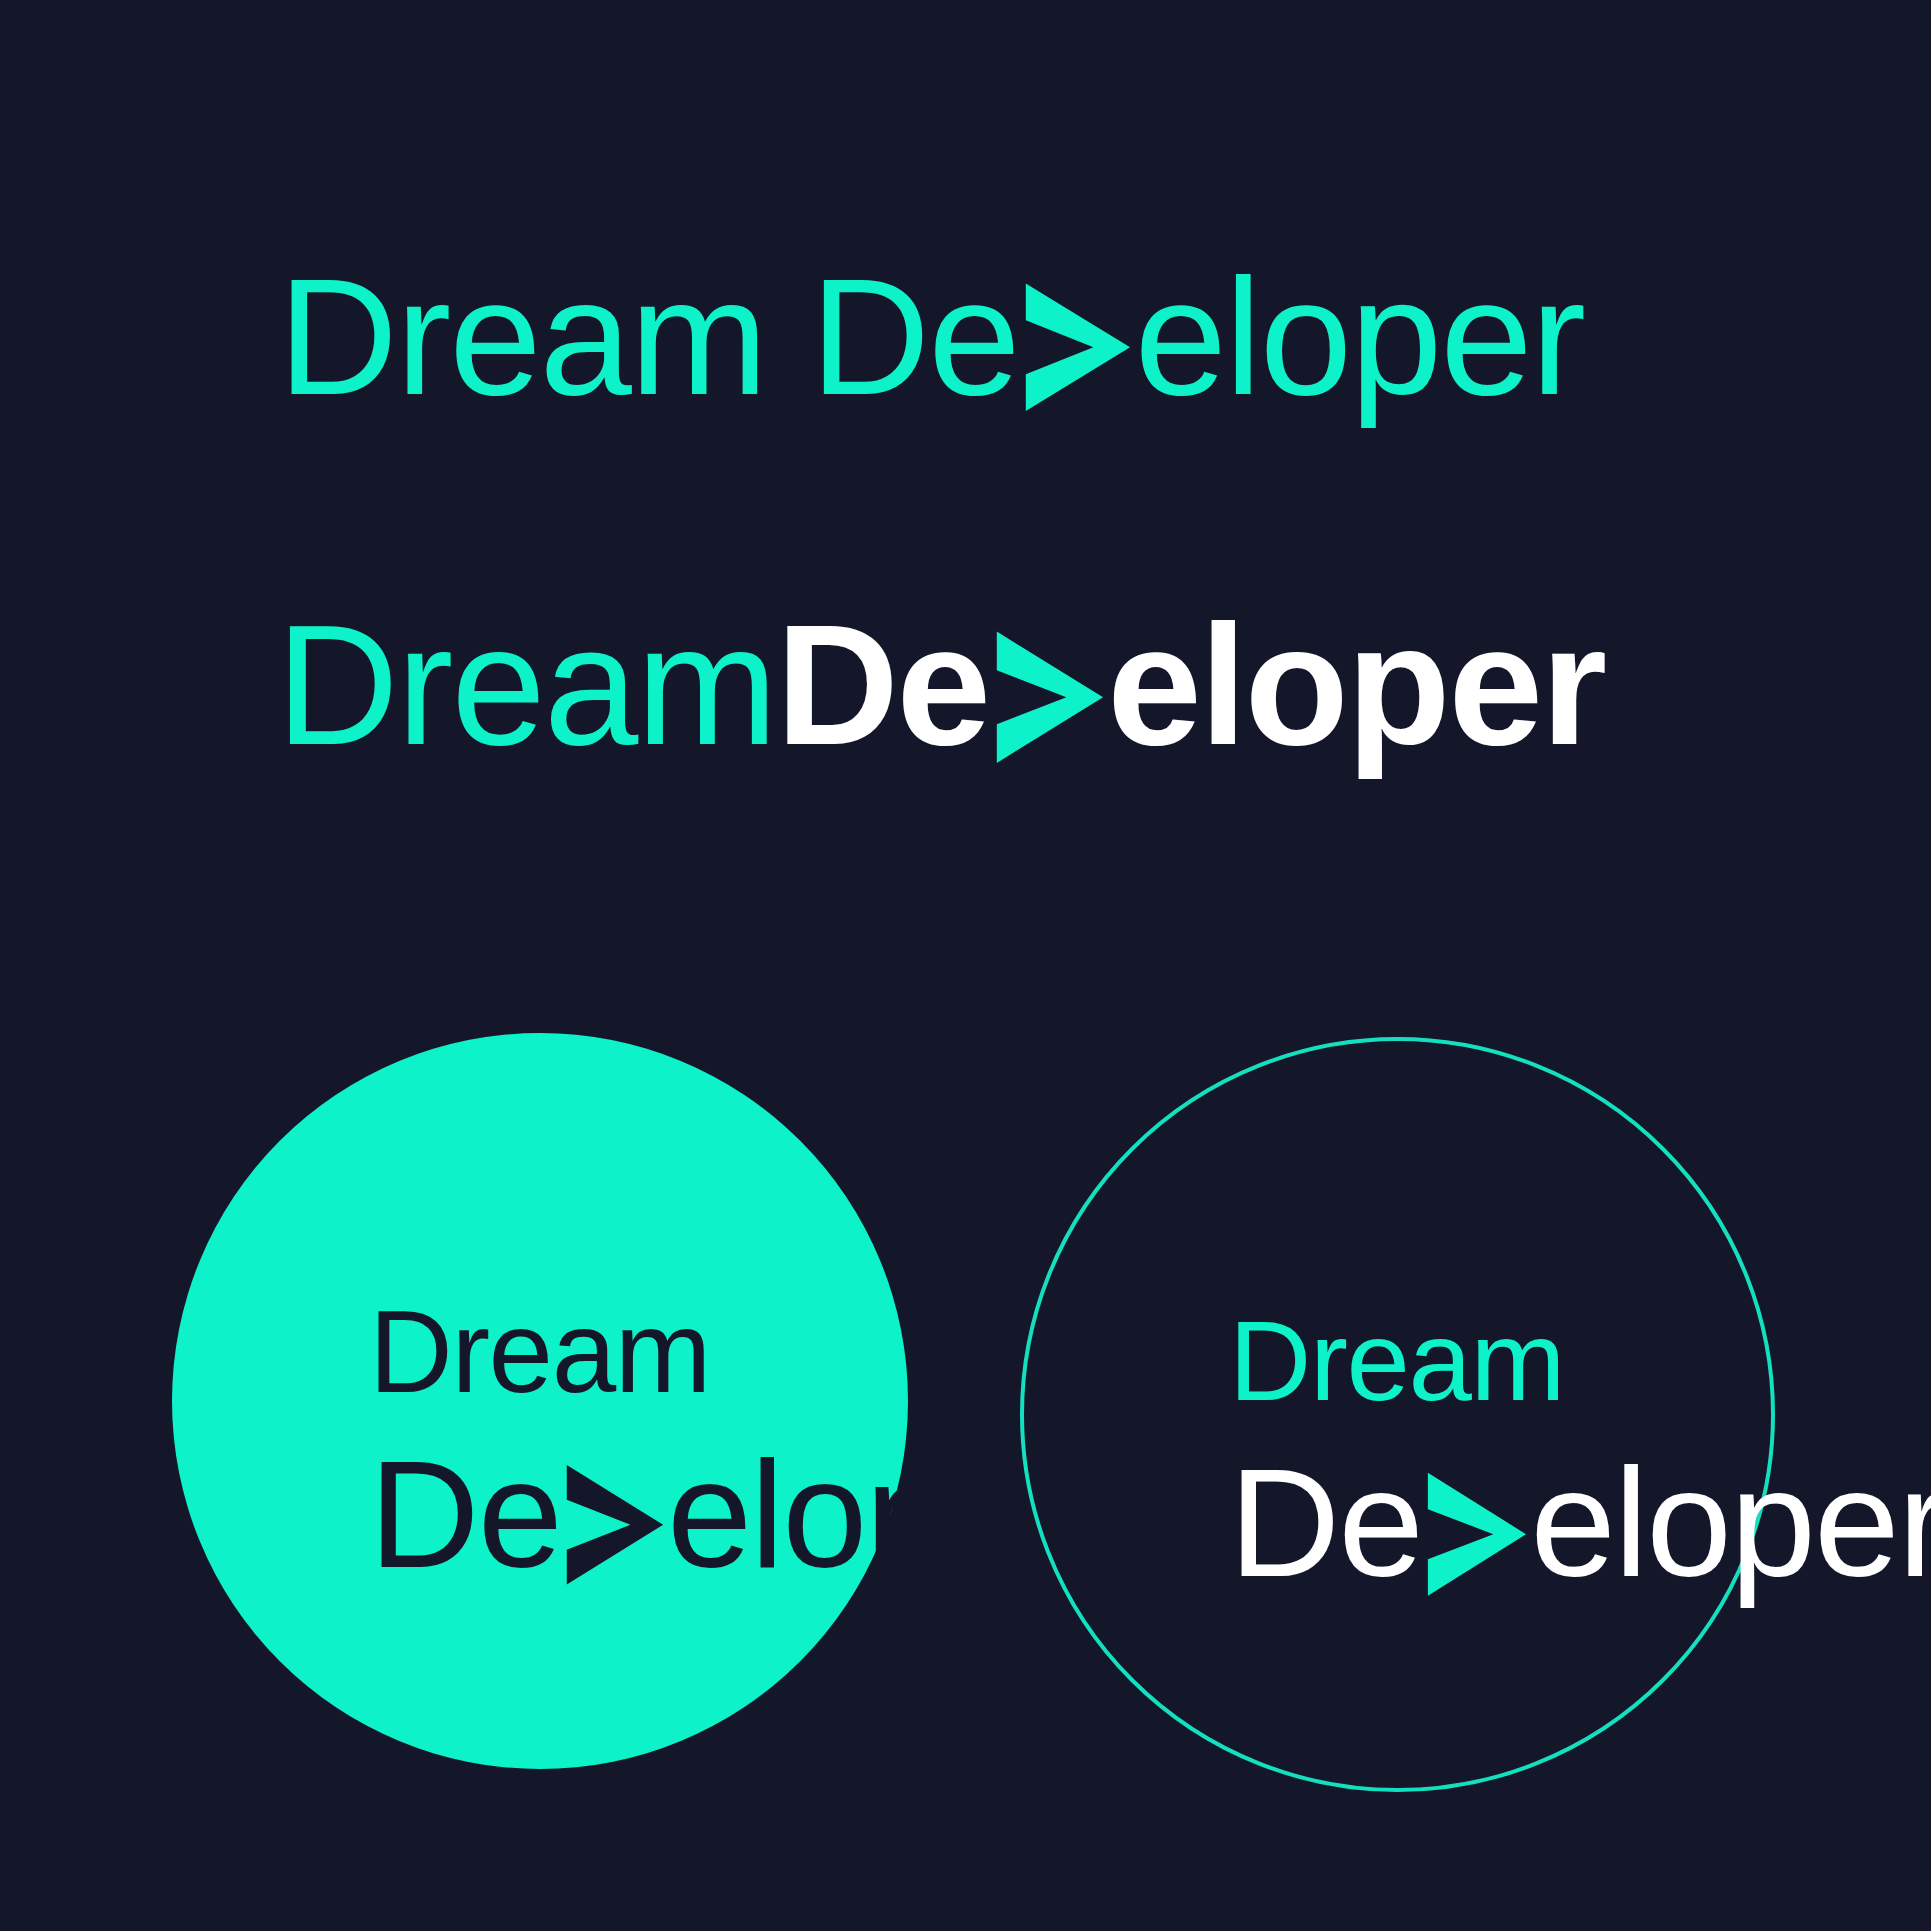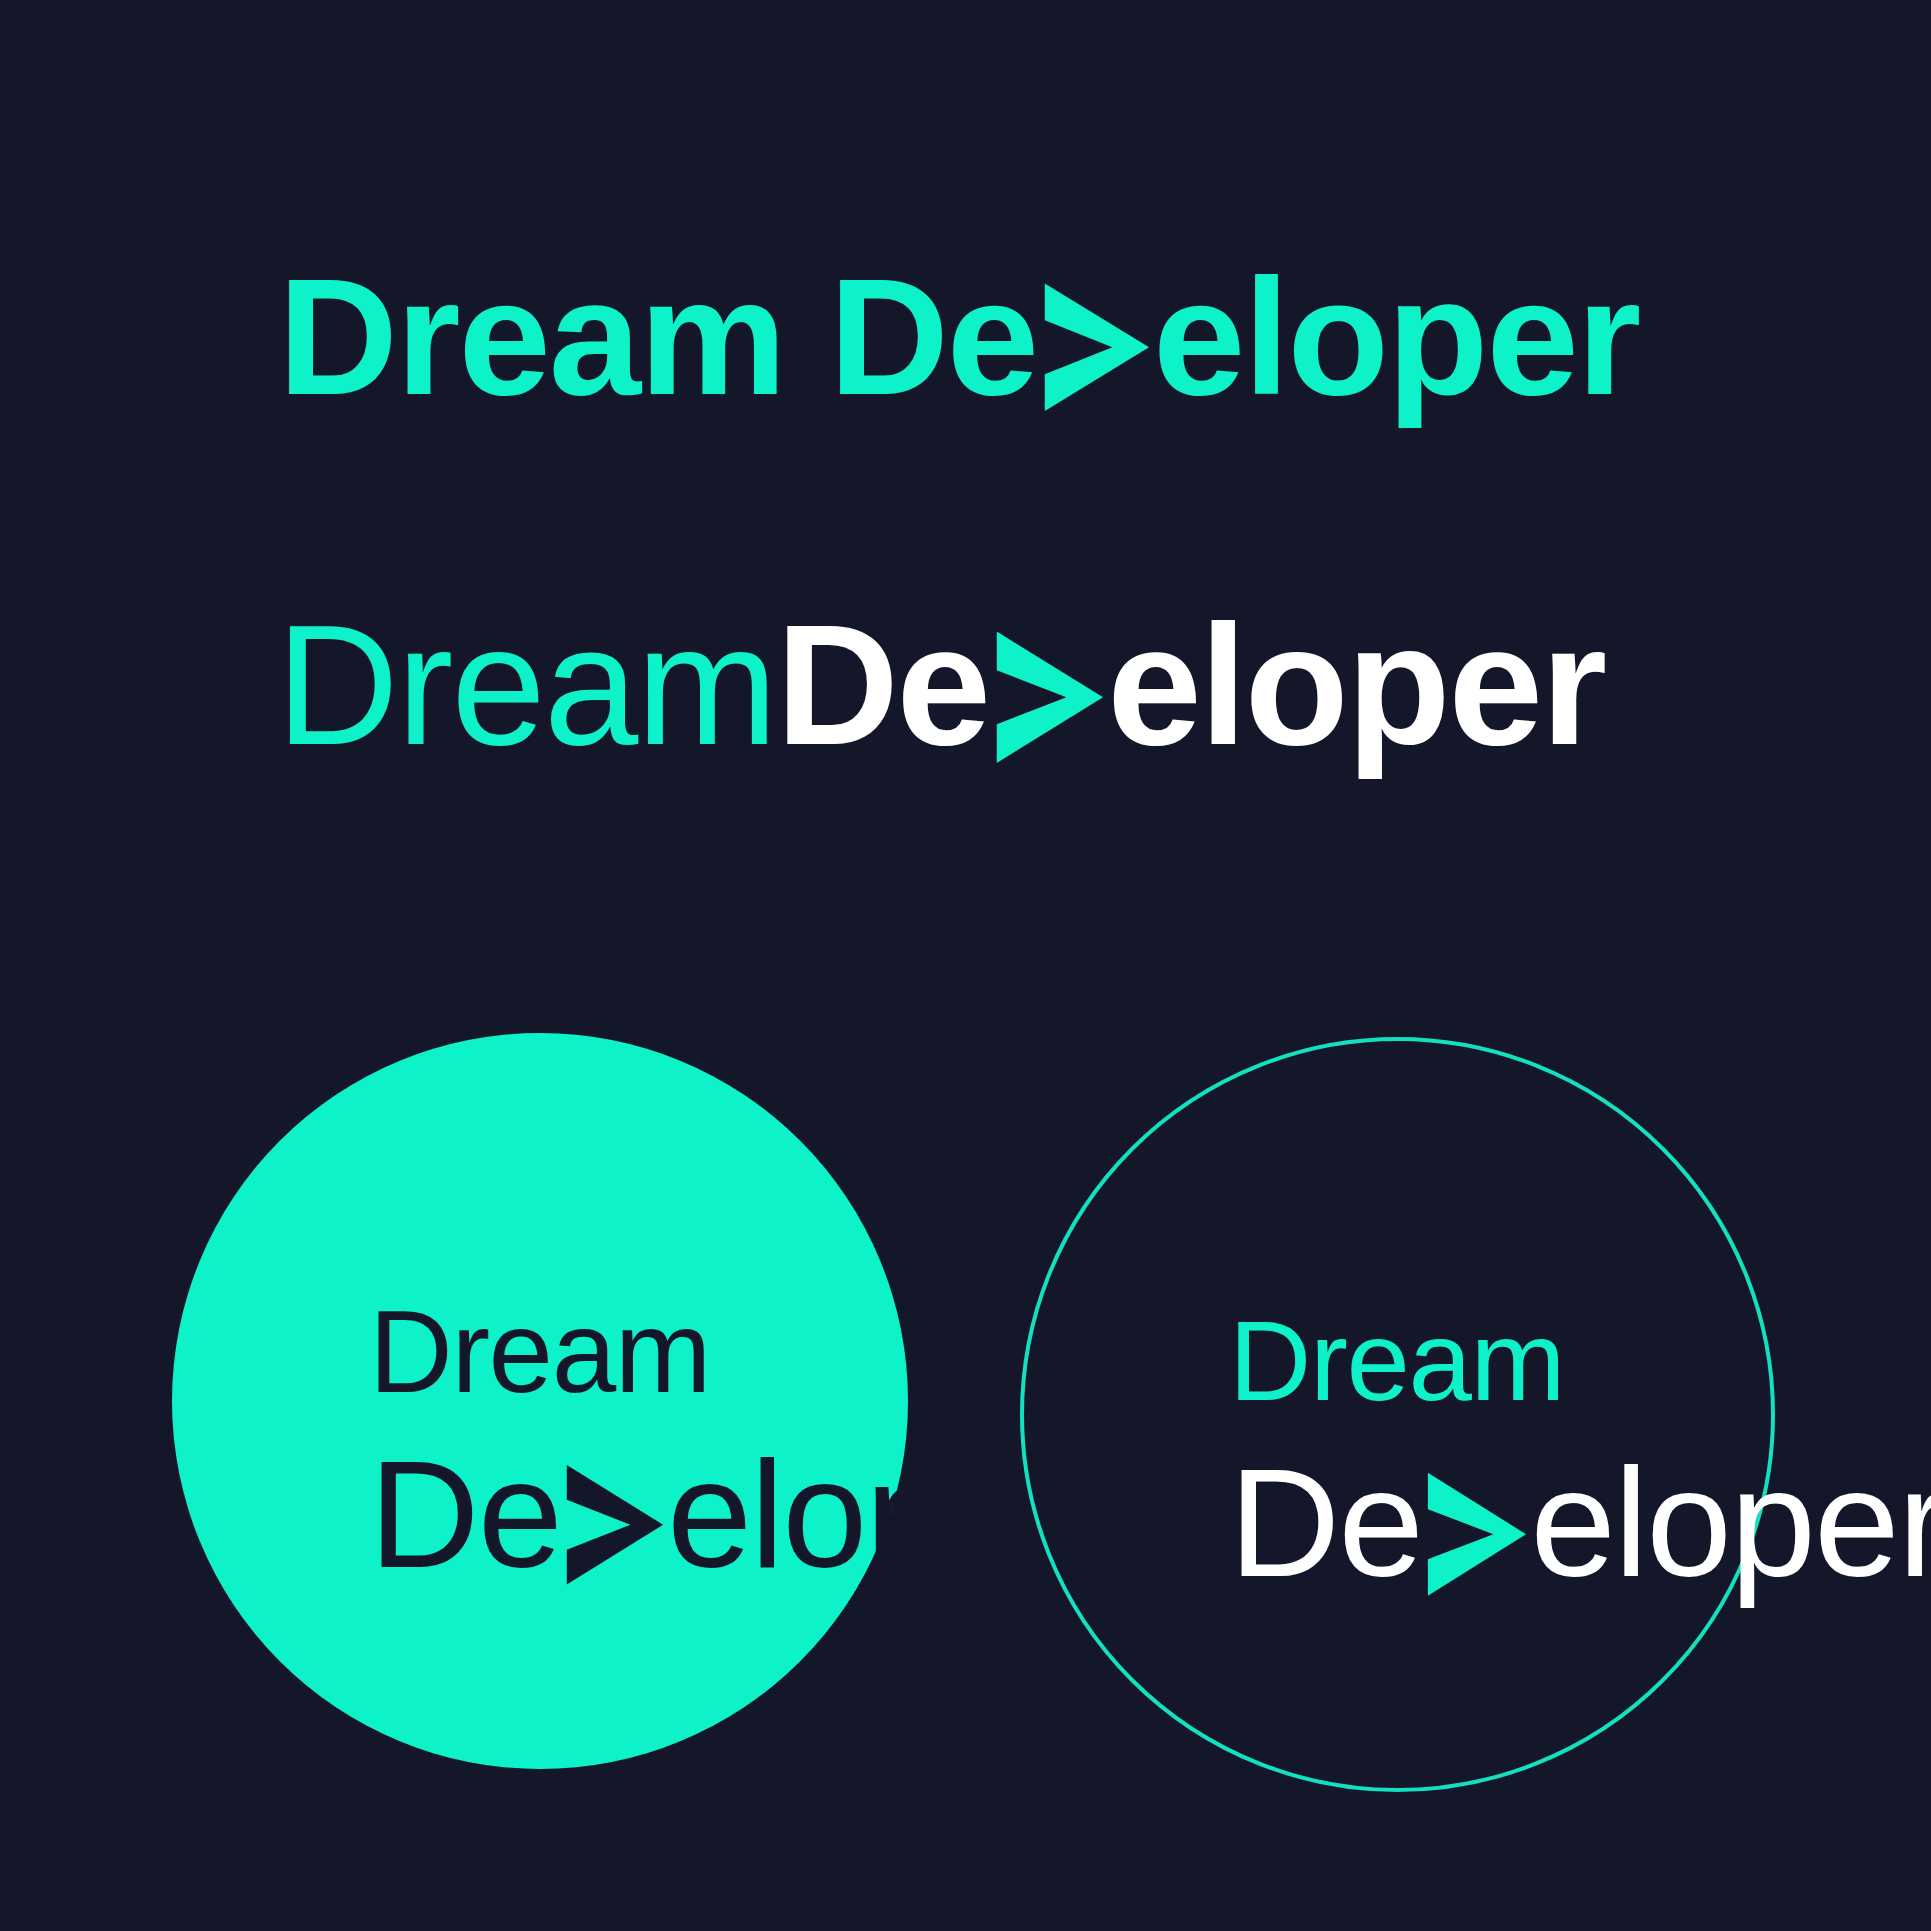--- a/index.html
+++ b/index.html
@@ -29,21 +29,21 @@
     position: absolute;
     white-space: nowrap;
     display: flex;
     align-items: baseline;
     letter-spacing: -0.012em;
   }
   .seg {
     display: inline-block;
     white-space: pre;
   }
-  .light { font-weight: 700; text-align: right; }
+  .light { font-weight: 400; text-align: right; }
 
   .chev {
     display: inline-block;
     vertical-align: baseline;
   }
   .chev svg { display: block; }
 
   
   #line1 {
     left: 278px;

